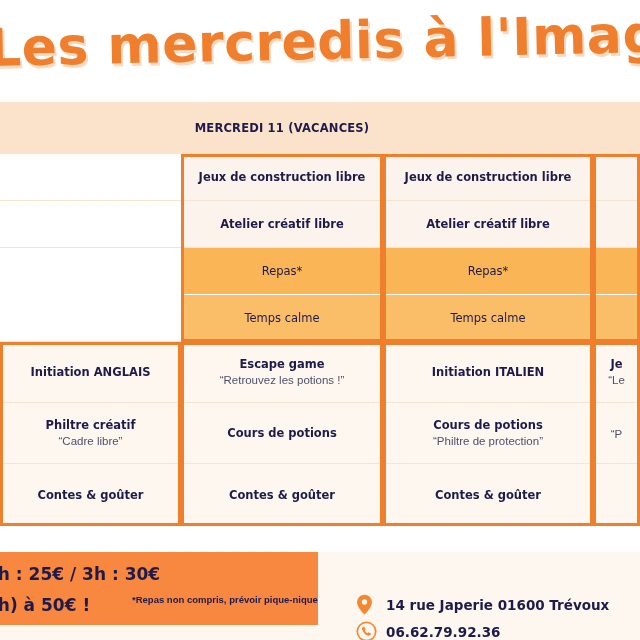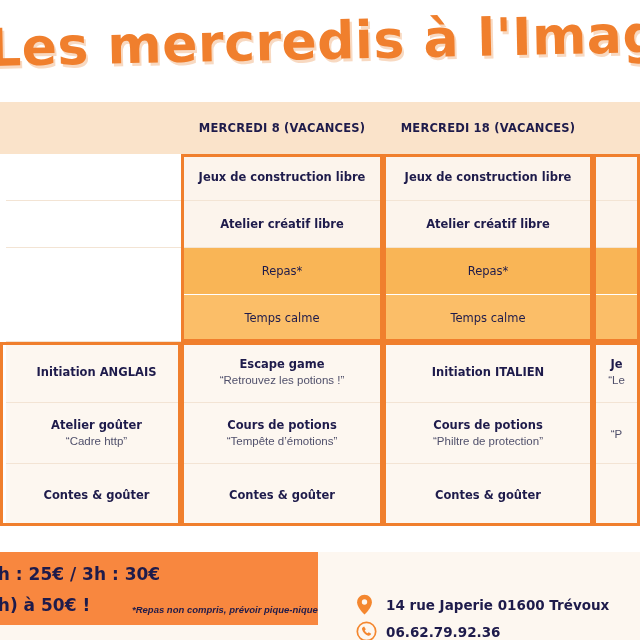--- a/index.html
+++ b/index.html
@@ -190,24 +190,23 @@
     top: 43px;
     white-space: nowrap;
     font-family: "DejaVu Sans", sans-serif;
     font-weight: 700;
     font-size: 17px;
     color: #1E1B4B;
   }
   .price-note {
     position: absolute;
     left: 132px;
-    top: 52px;
+    top: 42px;
     white-space: nowrap;
     font-family: "Liberation Sans", sans-serif;
-    font-style: italic;
     font-weight: 700;
     font-size: 9.5px;
     color: #1E1B4B;
   }
 
   .contact {
     position: absolute;
     left: 356px;
     top: 30px;
     width: 284px;
@@ -239,41 +238,40 @@
 <body>
 
 <div id="page">
 
   <div class="title-band">
     <div class="title-text">Les mercredis à l'Imaginarium</div>
   </div>
 
   <div class="table-wrap">
     <div class="hdr-row" id="hdrRow">
-        <div class="hdr-cell" style="left: 181px; width: 202px;">MERCREDI 8 (VACANCES)</div>
-        <div class="hdr-cell" style="left: 383px; width: 210px;">MERCREDI 18 (VACANCES)</div>
+        <div class="hdr-cell" style="left: 181px; width: 202px;">MERCREDI 11 (VACANCES)</div>
         <div class="hdr-cell" style="left: 593px; width: 47px;"></div>
       </div>
     <div class="body-rows" id="bodyRows">
-        <div class="col" style="left: 6px; width: 181px;">
+        <div class="col" style="left: 0px; width: 181px;">
           <div class="cell bg-white" style="top: 0px; height: 47px;"></div>
           <div class="hline" style="top: 46px;"></div>
           <div class="cell bg-white" style="top: 47px; height: 47px;"></div>
           <div class="hline" style="top: 93px;"></div>
           <div class="cell soft bg-white" style="top: 94px; height: 47px;"></div>
           <div class="hline hline-w" style="top: 140px;"></div>
           <div class="cell soft bg-white" style="top: 141px; height: 47px;"></div>
           <div class="hline" style="top: 187px;"></div>
           <div class="cell bg-cream" style="top: 188px; height: 61px;">
             <div class="main">Initiation ANGLAIS</div>
           </div>
           <div class="hline" style="top: 248px;"></div>
           <div class="cell bg-cream" style="top: 249px; height: 61px;">
-            <div class="main">Atelier goûter</div>
-            <div class="sub">“Cadre http”</div>
+            <div class="main">Philtre créatif</div>
+            <div class="sub">“Cadre libre”</div>
           </div>
           <div class="hline" style="top: 309px;"></div>
           <div class="cell bg-cream" style="top: 310px; height: 62px;">
             <div class="main">Contes &amp; goûter</div>
           </div>
         </div>
         <div class="col" style="left: 181px; width: 202px;">
           <div class="cell bg-cream2" style="top: 0px; height: 47px;">
             <div class="main">Jeux de construction libre</div>
           </div>
@@ -290,21 +288,20 @@
             <div class="main">Temps calme</div>
           </div>
           <div class="hline" style="top: 187px;"></div>
           <div class="cell bg-cream" style="top: 188px; height: 61px;">
             <div class="main">Escape game</div>
             <div class="sub">“Retrouvez les potions !”</div>
           </div>
           <div class="hline" style="top: 248px;"></div>
           <div class="cell bg-cream" style="top: 249px; height: 61px;">
             <div class="main">Cours de potions</div>
-            <div class="sub">“Tempête d’émotions”</div>
           </div>
           <div class="hline" style="top: 309px;"></div>
           <div class="cell bg-cream" style="top: 310px; height: 62px;">
             <div class="main">Contes &amp; goûter</div>
           </div>
         </div>
         <div class="col" style="left: 383px; width: 210px;">
           <div class="cell bg-cream2" style="top: 0px; height: 47px;">
             <div class="main">Jeux de construction libre</div>
           </div>

